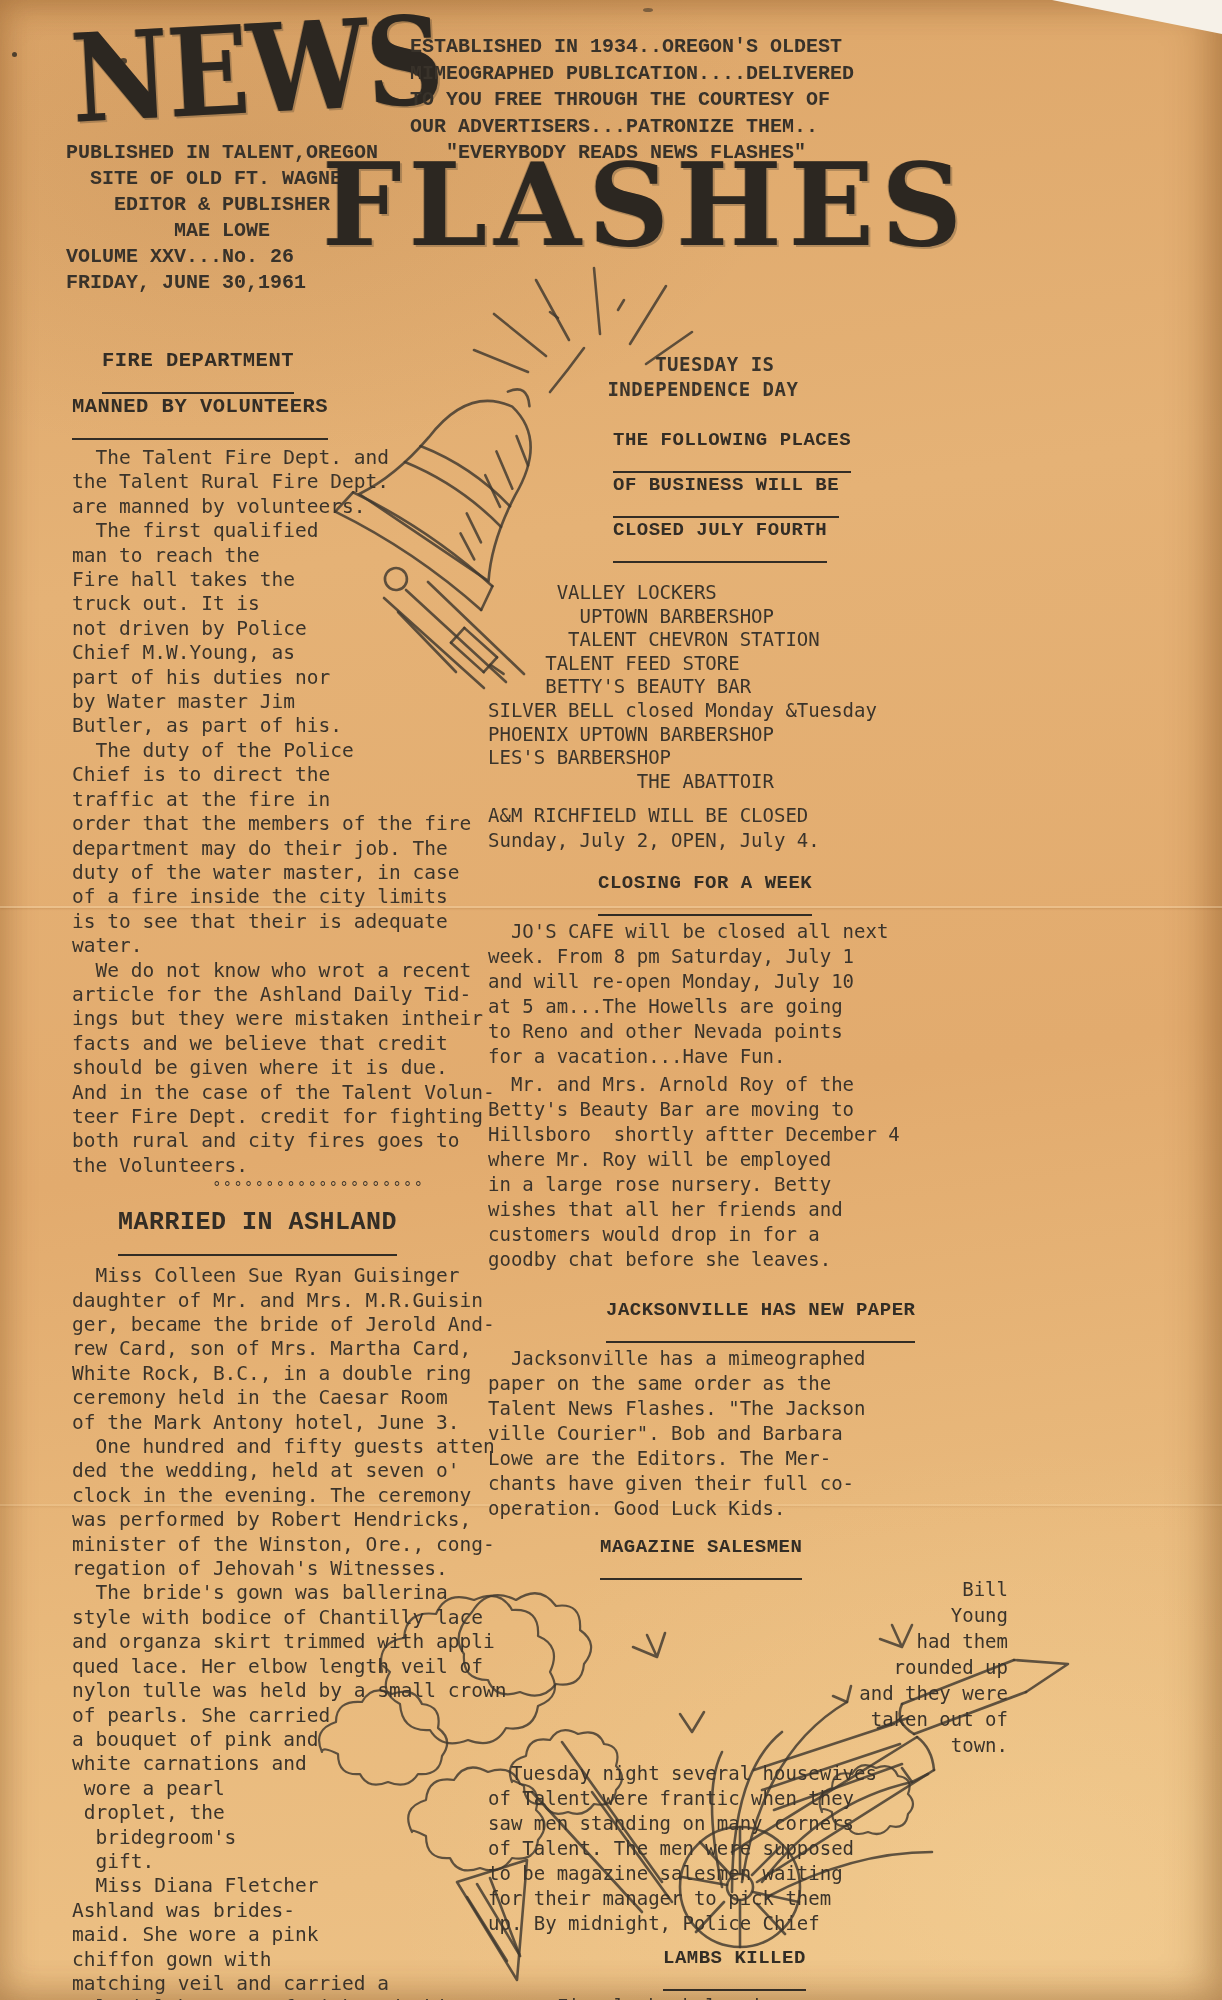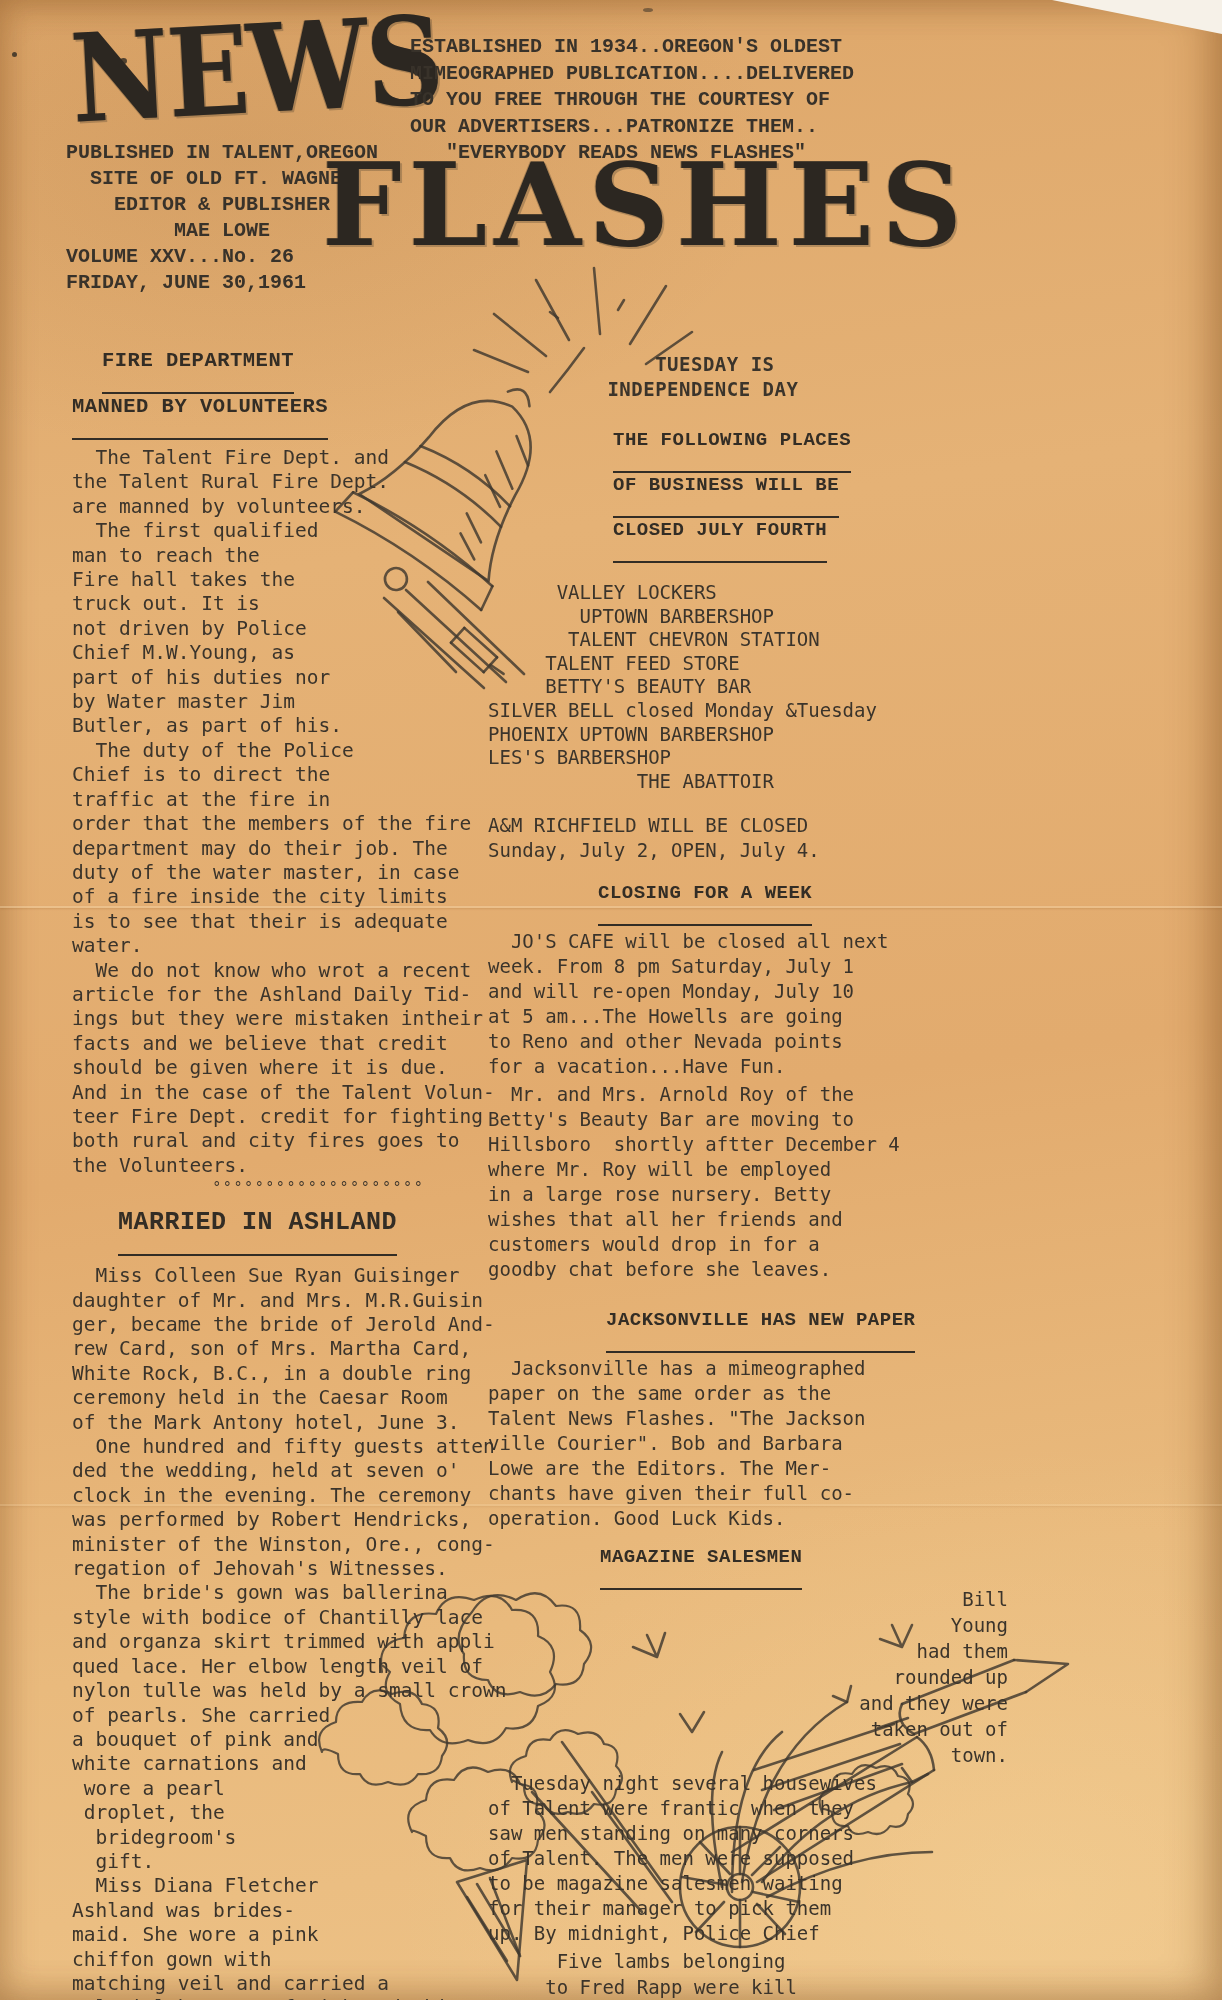--- a/index.html
+++ b/index.html
@@ -263,21 +263,21 @@
     <pre class="body-pre" style="margin-top:18px;line-height:23.6px;">      VALLEY LOCKERS
         UPTOWN BARBERSHOP
        TALENT CHEVRON STATION
      TALENT FEED STORE
      BETTY'S BEAUTY BAR
 SILVER BELL closed Monday &amp;Tuesday
 PHOENIX UPTOWN BARBERSHOP
 LES'S BARBERSHOP
              THE ABATTOIR</pre>
 
-    <pre class="body-pre" style="margin-top:20px;">A&amp;M RICHFIELD WILL BE CLOSED
+    <pre class="body-pre" style="margin-top:10px;">A&amp;M RICHFIELD WILL BE CLOSED
 Sunday, July 2, OPEN, July 4.</pre>
 
     <div class="heading" style="margin:18px 0 0 110px;">
       <span class="u">CLOSING FOR A WEEK</span>
     </div>
     <pre class="body-pre" style="margin-top:3px;">  JO'S CAFE will be closed all next
 week. From 8 pm Saturday, July 1
 and will re-open Monday, July 10
 at 5 am...The Howells are going
 to Reno and other Nevada points
@@ -314,19 +314,22 @@
 taken out of
 town.</pre>
     <pre class="body-pre" style="margin-top:3px;">  Tuesday night several housewives
 of Talent were frantic when they
 saw men standing on many corners
 of Talent. The men were supposed
 to be magazine salesmen waiting
 for their manager to pick them
 up. By midnight, Police Chief</pre>
 
+    <div class="heading" style="margin:10px 0 0 175px;">
+      <span class="u">LAMBS KILLED</span>
+    </div>
     <pre class="body-pre" style="margin-top:3px;line-height:25.5px;">      Five lambs belonging
      to Fred Rapp were kill
   ed by dogs running at
 large Tuesday night.</pre>
   </div>
 
 </div>
 
 </body></html>

